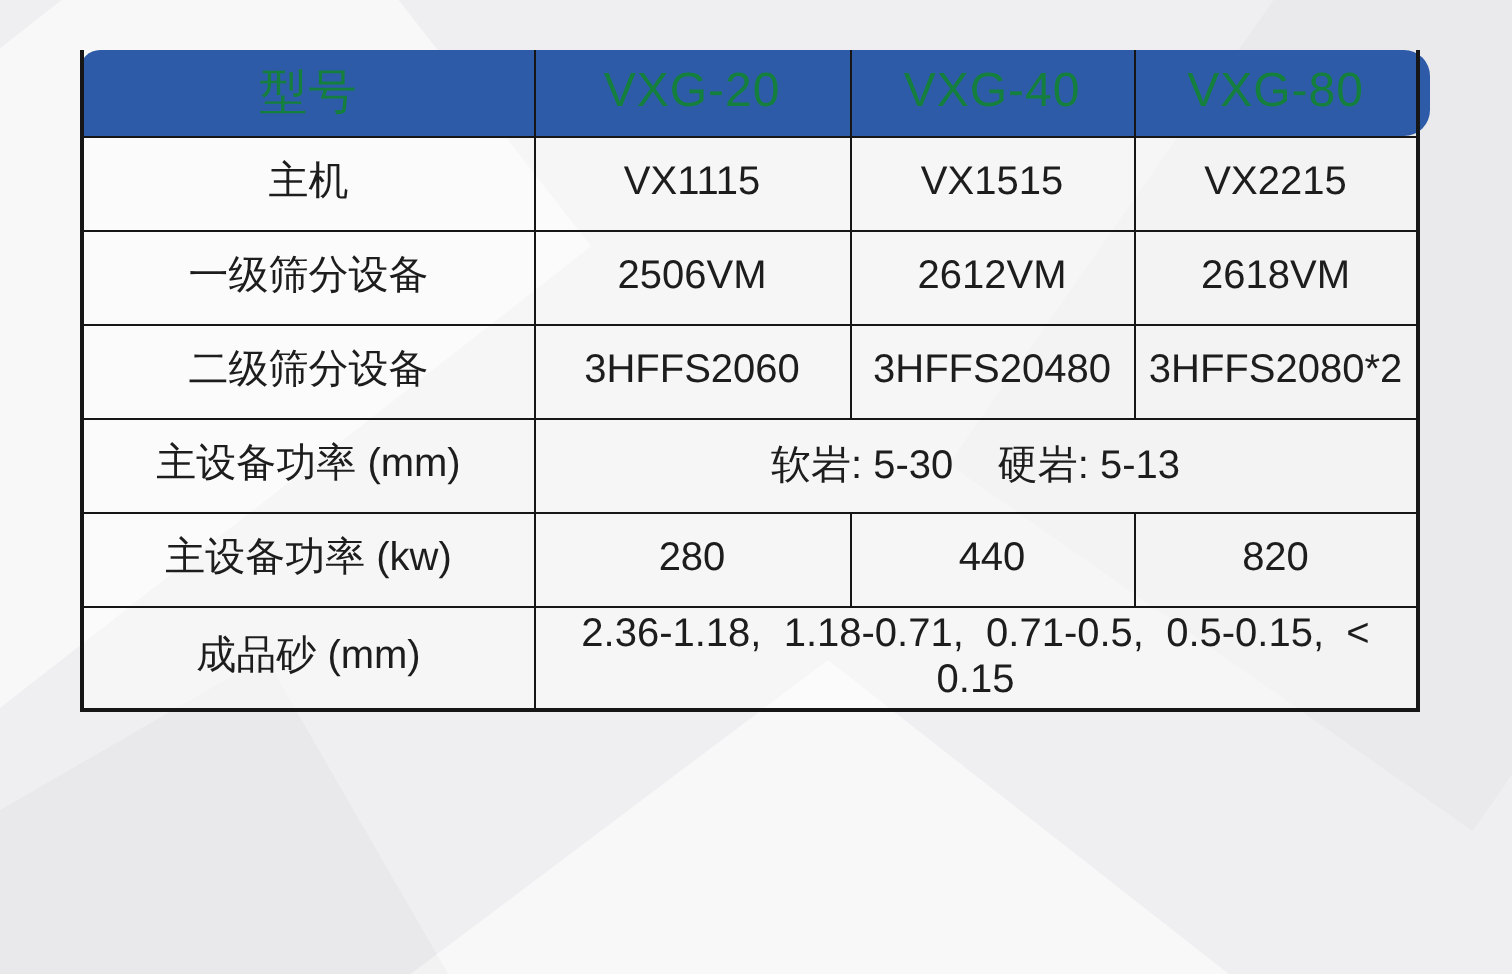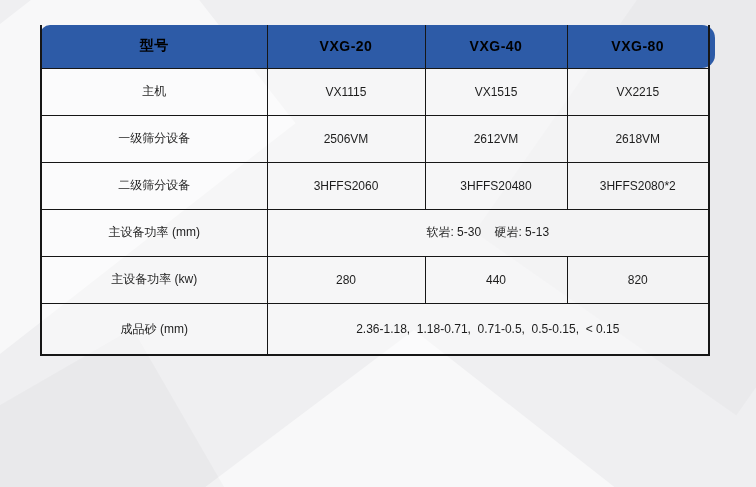--- a/index.html
+++ b/index.html
@@ -52,31 +52,31 @@
   col.c0 { width: 226px; }
   col.c1 { width: 158px; }
   col.c2 { width: 142px; }
   col.c3 { width: 142px; }
 
   .spec-table th, .spec-table td {
     border: 1px solid #161616;
     text-align: center;
     vertical-align: middle;
     color: #1d1d1d;
-    font-size: 12px;
+    font-size: 20px;
     padding: 2px 4px;
   }
   .spec-table { border-left: 2px solid #161616; border-right: 2px solid #161616; border-bottom: 2px solid #161616; }
 
   .spec-table thead th {
     background: transparent;      
     border-top: none;
-    color: #000000;
-    font-weight: bold;
-    font-size: 14px;
+    color: #15803d;
+    font-weight: normal;
+    font-size: 24px;
     height: 43px;
     letter-spacing: 0.5px;
   }
   .spec-table thead th:first-child { border-left-color: transparent; }
   .spec-table thead th:last-child  { border-right-color: transparent; }
 
   .spec-table tbody td { background: rgba(255,255,255,0.45); height: 47px; }
   .spec-table tbody tr.tall td  { height: 52px; }
   .spec-table tbody tr.last td  { height: 55px; }
 

